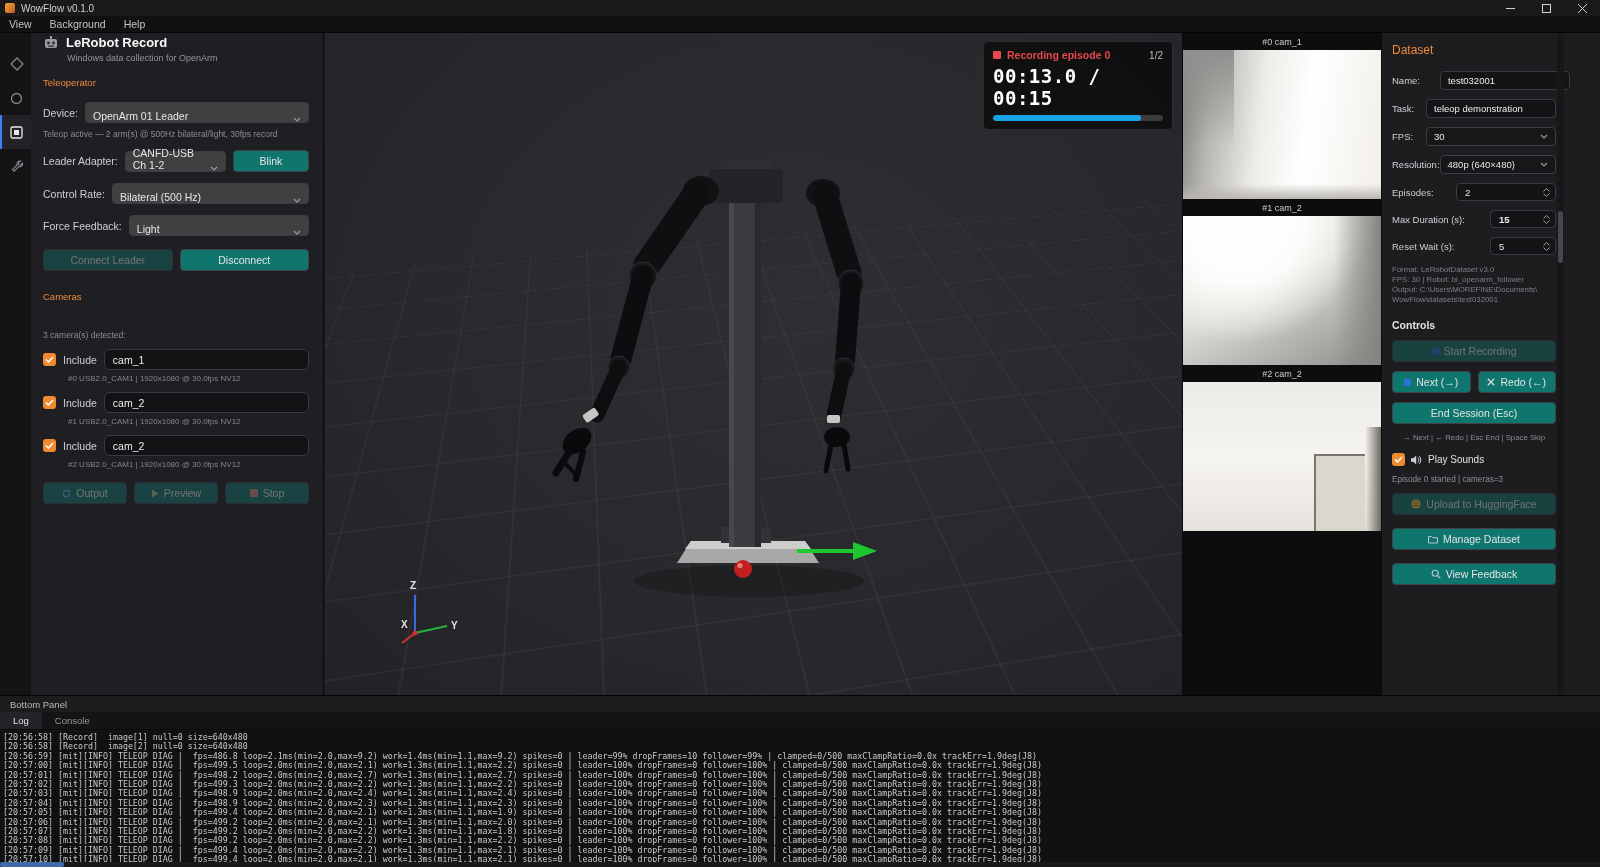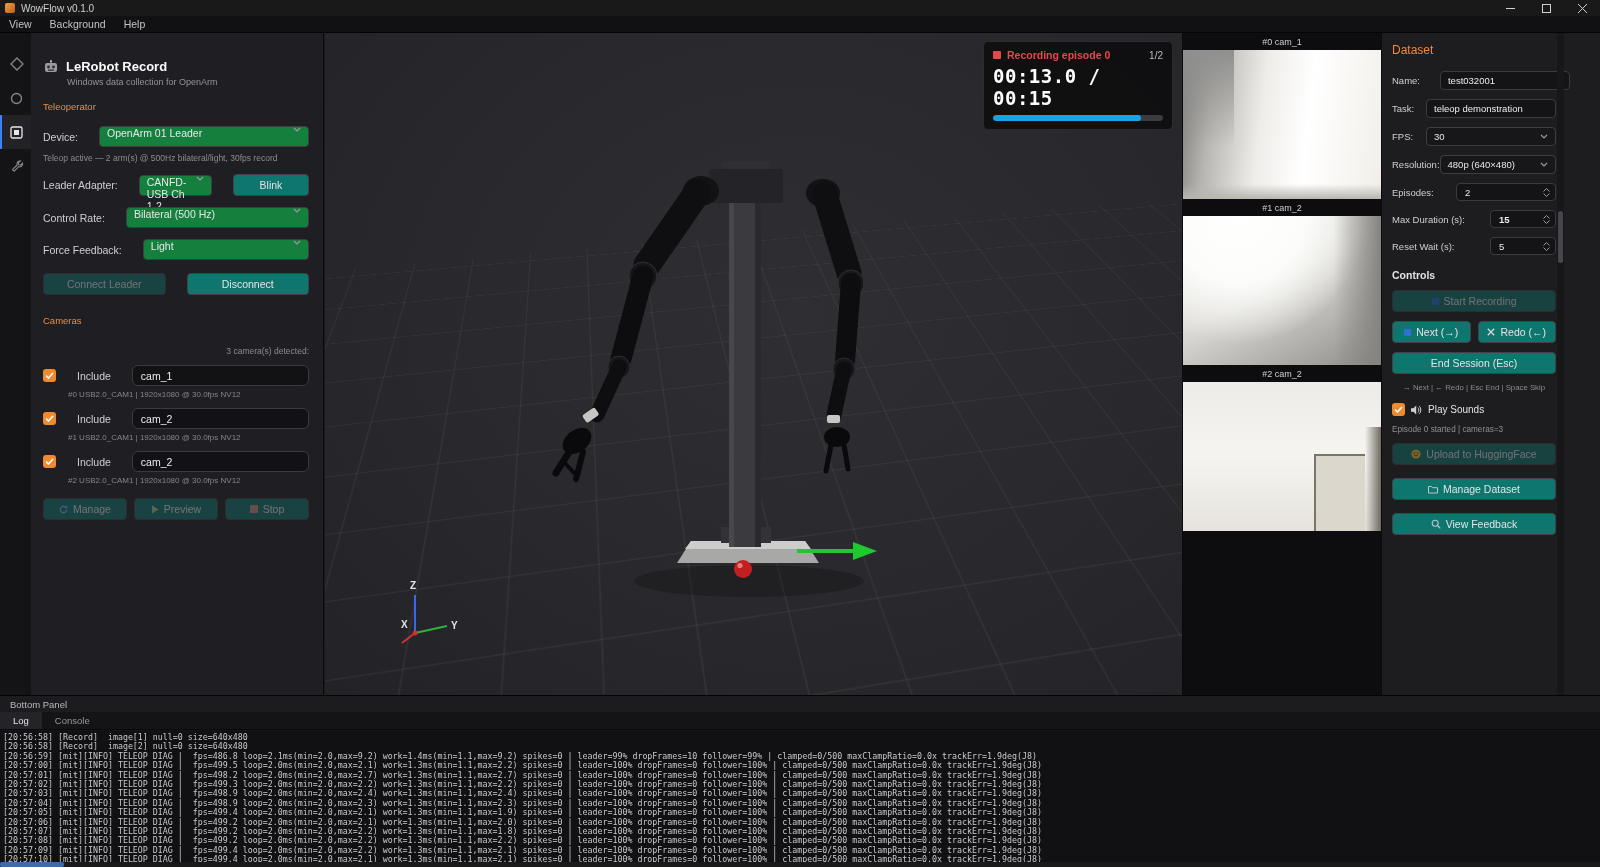--- a/index.html
+++ b/index.html
@@ -24,37 +24,37 @@
 
   
   .main { position:absolute; top:33px; left:0; right:0; height:662px; }
   .icon-rail { position:absolute; left:0; top:0; bottom:0; width:31px; background:#141416;
                display:flex; flex-direction:column; align-items:stretch; padding-top:14px; }
   .rail-item { height:34px; display:flex; align-items:center; justify-content:center;
                color:#87878c; border-left:2px solid transparent; }
   .rail-item.active { background:#232327; border-left:2px solid #3b82f6; color:#e8e8ea; }
 
   .left-panel { position:absolute; left:31px; top:0; bottom:0; width:293px; background:#1f1f23;
-                padding:26px 14px 0 12px; border-right:1px solid #0a0a0c; font-size:10.5px; }
+                padding:2px 14px 0 12px; border-right:1px solid #0a0a0c; font-size:10.5px; }
   .viewport { position:absolute; left:325px; top:0; bottom:0; width:857px; overflow:hidden;
               background:radial-gradient(ellipse at 55% 42%, #2f2f33 0%, #29292d 55%, #232327 100%); }
   .camera-strip { position:absolute; left:1182px; top:0; bottom:0; width:200px; background:#0d0d0f;
                   border-left:1px solid #0a0a0c; border-right:1px solid #0a0a0c; }
   .right-panel { position:absolute; left:1382px; top:0; bottom:0; right:0; background:#1d1d20;
                  padding:10px 44px 0 10px; font-size:9.5px; }
 
   
   .app-header { display:flex; align-items:center; gap:7px; }
   .app-title { font-size:13px; font-weight:bold; color:#fafafa; }
   .app-subtitle { font-size:9px; color:#93939a; margin:3px 0 0 24px; }
   .orange-heading { color:#ef8a3c; font-size:9.5px; margin-top:14px; }
-  .row { display:flex; align-items:center; gap:21px; margin-top:11px; }
+  .row { display:flex; align-items:center; gap:7px; margin-top:11px; }
   .lbl { color:#cfcfd3; white-space:nowrap; }
-  .select { flex:1; height:21px; background:#15803d; border:1px solid #3d3d44; border-radius:4px;
-            display:flex; align-items:flex-start; justify-content:space-between; padding:0 7px;
+  .select { flex:1; height:21px; background:#404040; border:1px solid #3d3d44; border-radius:4px;
+            display:flex; align-items:flex-end; justify-content:space-between; padding:0 7px;
             color:#e6e6e8; font-size:10.5px; min-width:0; }
   .btn { height:22px; background:#0f766e; border:1px solid #41414a; border-radius:4px;
          color:#e3e3e6; font-size:10.5px; display:flex; align-items:center; justify-content:center;
          gap:5px; padding:0 10px; white-space:nowrap; }
   .btn.dim { opacity:.42; }
   .small-gray { font-size:8.5px; color:#8b8b92; margin-top:6px; }
   .checkbox { width:13px; height:13px; border-radius:3px; background:#f08a2e; flex:none;
               display:flex; align-items:center; justify-content:center; }
   .cam-input { flex:1; height:21px; background:#121215; border:1px solid #3a3a42; border-radius:6px;
                color:#ececee; font-size:10.5px; padding:0 8px; min-width:0; outline:none;
@@ -263,21 +263,21 @@
       <div class="row" style="margin-top:13px;">
         <div class="btn dim" style="flex:1;">
           <span>Connect Leader</span>
         </div>
         <div class="btn" style="flex:1;">
           <span>Disconnect</span>
         </div>
       </div>
 
       <div class="orange-heading" style="margin-top:20px;">Cameras</div>
-      <div class="small-gray" style="margin-top:20px;text-align:right;">3 camera(s) detected:</div>
+      <div class="small-gray" style="margin-top:28px;">3 camera(s) detected:</div>
 
       <div class="row" style="margin-top:9px;">
         <span class="checkbox">
           <svg width="9" height="7" viewBox="0 0 9 7">
               <path d="M1 3.5L3.4 6L8 1" stroke="#fff" stroke-width="1.6" fill="none"></path>
             </svg>
         </span>
         <span class="lbl">Include</span>
         <input class="cam-input" value="cam_1" style="">
       </div>
@@ -304,21 +304,21 @@
         <input class="cam-input" value="cam_2" style="">
       </div>
       <div class="cam-info">#2  USB2.0_CAM1  |  1920x1080 @ 30.0fps  NV12</div>
 
       <div class="cam-actions">
         <div class="btn dim">
           <svg width="9" height="9" viewBox="0 0 10 10">
               <path d="M8.5 5a3.5 3.5 0 1 1-1-2.4" stroke="#7fb3ff" fill="none" stroke-width="1.3"></path>
               <path d="M8.6 0.8v2.2H6.4" fill="none" stroke="#7fb3ff" stroke-width="1.3"></path>
             </svg>
-          <span>Manage</span>
+          <span>Output</span>
         </div>
         <div class="btn dim">
           <svg width="8" height="9" viewBox="0 0 8 9">
               <path d="M1 0.5L7.5 4.5L1 8.5Z" fill="#9fcb8e"></path>
             </svg>
           <span>Preview</span>
         </div>
         <div class="btn dim">
           <svg width="8" height="8" viewBox="0 0 8 8">
               <rect width="8" height="8" rx="1" fill="#cf8a8a"></rect>
@@ -500,20 +500,26 @@
             <svg width="7" height="4" viewBox="0 0 7 4">
                 <path d="M0.5 3.5L3.5 0.5L6.5 3.5" stroke="#9a9aa0" fill="none"></path>
               </svg>
             <svg width="7" height="4" viewBox="0 0 7 4">
                 <path d="M0.5 0.5L3.5 3.5L6.5 0.5" stroke="#9a9aa0" fill="none"></path>
               </svg>
           </span>
         </div>
       </div>
 
+      <div class="rp-info">
+        <div>Format: LeRobotDataset v3.0</div>
+        <div>FPS: 30 | Robot: bi_openarm_follower</div>
+        <div>Output: C:\Users\MOREFINE\Documents\</div>
+        <div>WowFlow\datasets\test032001</div>
+      </div>
 
       <div class="rp-section">Controls</div>
 
       <div class="btn dim rp-btn">
         <span class="icon-sq-blue"></span>
         <span>Start Recording</span>
       </div>
 
       <div class="rp-two">
         <div class="btn">

